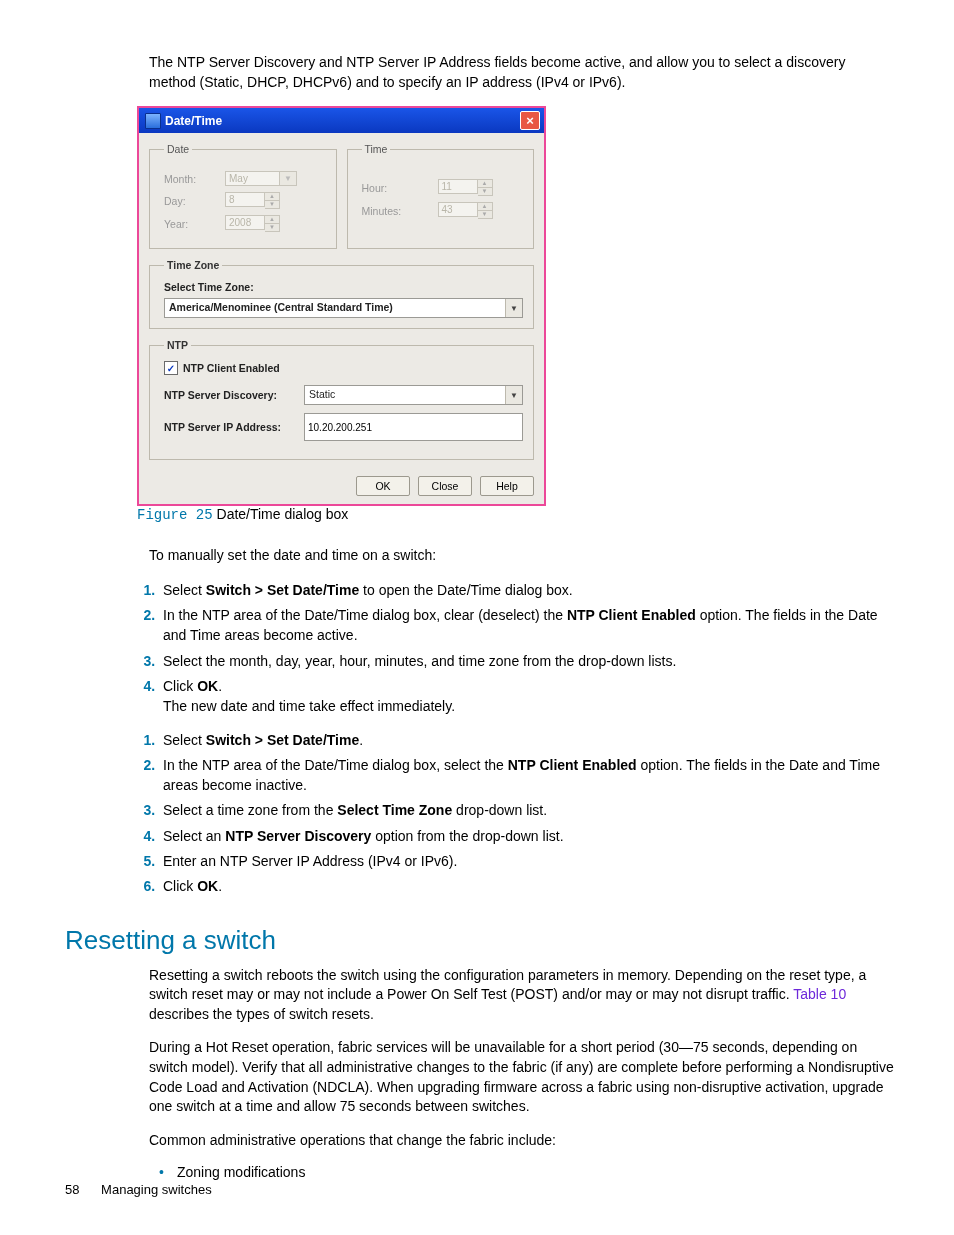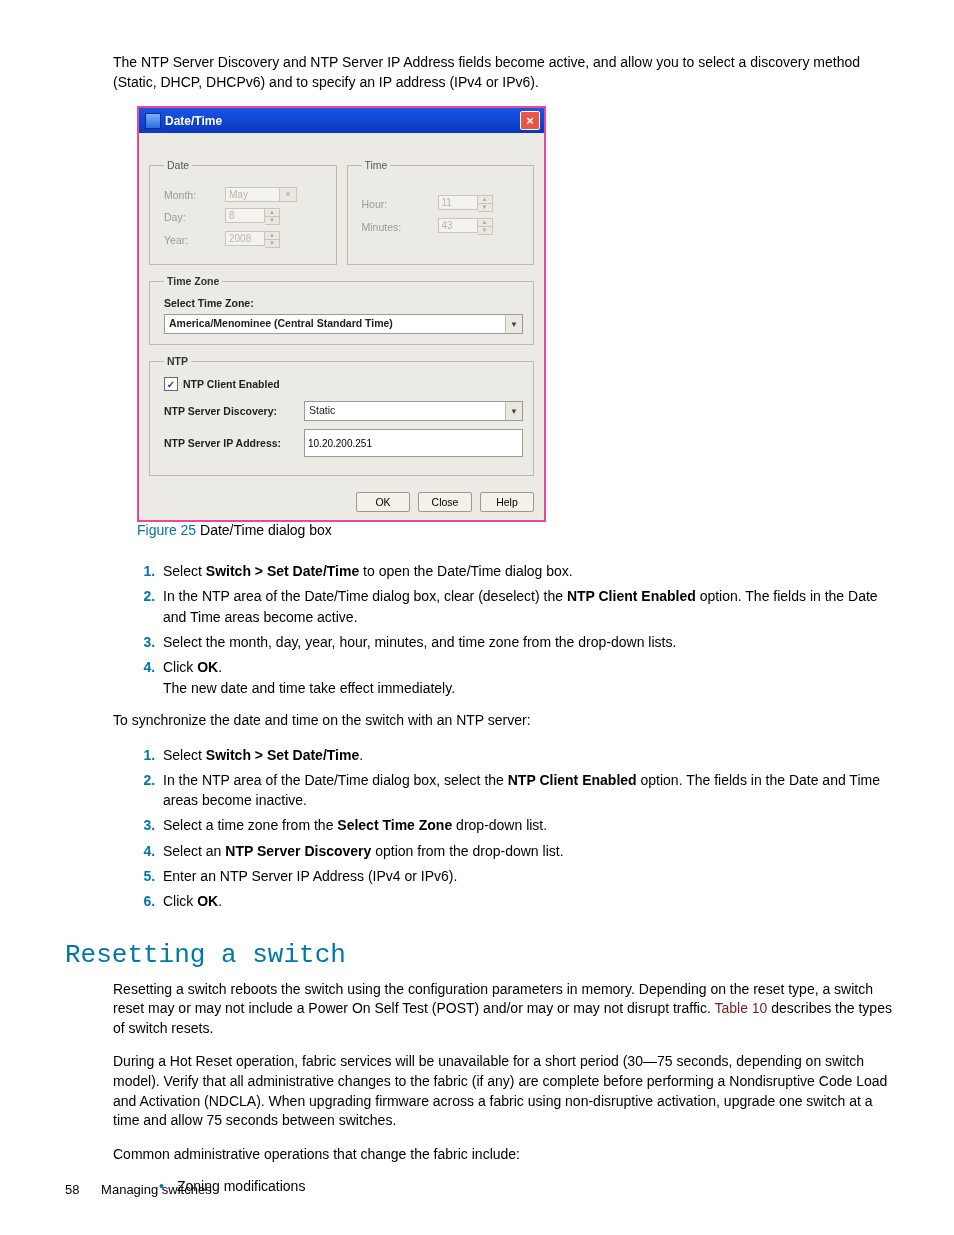--- a/index.html
+++ b/index.html
@@ -9,21 +9,21 @@
     font-family: Arial, Helvetica, sans-serif;
     font-size: 14px;
     color: #000;
     background: #fff;
     position: relative;
   }
   .page {
     padding: 53px 60px 40px 65px;
   }
   .body-text {
-    margin: 0 0 14px 48px;
+    margin: 0 0 14px 84px;
     line-height: 1.4;
   }
   .dialog-image {
     margin: 14px 0 0 72px;
     width: 405px;
     border: 2px solid #ec4899;
     background: #737373;
     font-family: Arial, sans-serif;
   }
   .dlg-title-bar {
@@ -47,21 +47,21 @@
   .dlg-close {
     width: 18px; height: 17px;
     background: #e85744;
     border: 1px solid #fff;
     border-radius: 2px;
     display: flex; align-items: center; justify-content: center;
     color: #fff; font-weight: bold; font-size: 13px; line-height: 1;
   }
   .dlg-body {
     background: #eceae5;
-    padding: 26px 10px 8px 10px;
+    padding: 10px 10px 8px 10px;
   }
   .dlg-row { display: flex; gap: 10px; }
   fieldset {
     border: 1px solid #bdb9ad;
     margin: 0 0 10px 0;
     padding: 10px 10px 10px 14px;
     font-size: 10.5px;
     color: #555;
   }
   fieldset.boldlegend > legend { font-weight: bold; color: #333; }
@@ -146,43 +146,43 @@
     font-size: 10.5px;
     padding: 3px 0;
     width: 52px;
     text-align: center;
     border-radius: 2px;
   }
   .figure-caption {
     margin: 0 0 23px 72px;
     font-size: 14px;
   }
-  .figure-caption .fig-label { color: #0077aa; }
+  .figure-caption .fig-label { color: #0077aa; font-family: Liberation Mono, monospace; }
   ol.steps {
     margin: 0 0 13px 72px;
     padding-left: 22px;
     line-height: 1.45;
   }
   ol.steps li { margin-bottom: 5px; padding-left: 4px; }
   ol.steps li::marker { color: #0077aa; font-weight: bold; }
   ul.bullets {
     list-style: none;
     margin: 0 0 14px 72px;
     padding-left: 22px;
   }
   ul.bullets li { margin-bottom: 5px; padding-left: 0; }
   ul.bullets li::before { content: "•"; color: #0077aa; display: inline-block; width: 18px; }
   .bold { font-weight: bold; }
-  .link { color: #7f1d1d; }
+  .link { color: #6d28d9; }
   h2.section {
     margin: 28px 0 10px 0;
     font-size: 26px;
     font-weight: normal;
     color: #0077aa;
-    font-family: Liberation Mono, monospace;
+    font-family: Liberation Sans, sans-serif;
   }
   .footer {
     position: absolute;
     bottom: 38px;
     left: 65px;
     font-size: 13px;
   }
   .footer .pnum { margin-right: 18px; }
 </style>
 </head>
@@ -291,29 +291,29 @@
         <div class="dlg-btn">Close</div>
         <div class="dlg-btn">Help</div>
       </div>
     </div>
   </div>
 
   <p class="figure-caption">
     <span class="fig-label">Figure 25</span><span>  Date/Time dialog box</span>
   </p>
 
+  <p class="body-text">To manually set the date and time on a switch:</p>
 
   <ol class="steps">
     <li><span>Select </span><span class="bold">Switch &gt; Set Date/Time</span><span> to open the Date/Time dialog box.</span></li>
     <li><span>In the NTP area of the Date/Time dialog box, clear (deselect) the </span><span class="bold">NTP Client Enabled</span><span> option. The fields in the Date and Time areas become active.</span></li>
     <li>Select the month, day, year, hour, minutes, and time zone from the drop-down lists.</li>
     <li><span>Click </span><span class="bold">OK</span><span>.</span><br><span>The new date and time take effect immediately.</span></li>
   </ol>
 
-  <p class="body-text">To synchronize the date and time on the switch with an NTP server:</p>
 
   <ol class="steps">
     <li><span>Select </span><span class="bold">Switch &gt; Set Date/Time</span><span>.</span></li>
     <li><span>In the NTP area of the Date/Time dialog box, select the </span><span class="bold">NTP Client Enabled</span><span> option. The fields in the Date and Time areas become inactive.</span></li>
     <li><span>Select a time zone from the </span><span class="bold">Select Time Zone</span><span> drop-down list.</span></li>
     <li><span>Select an </span><span class="bold">NTP Server Discovery</span><span> option from the drop-down list.</span></li>
     <li>Enter an NTP Server IP Address (IPv4 or IPv6).</li>
     <li><span>Click </span><span class="bold">OK</span><span>.</span></li>
   </ol>
 

